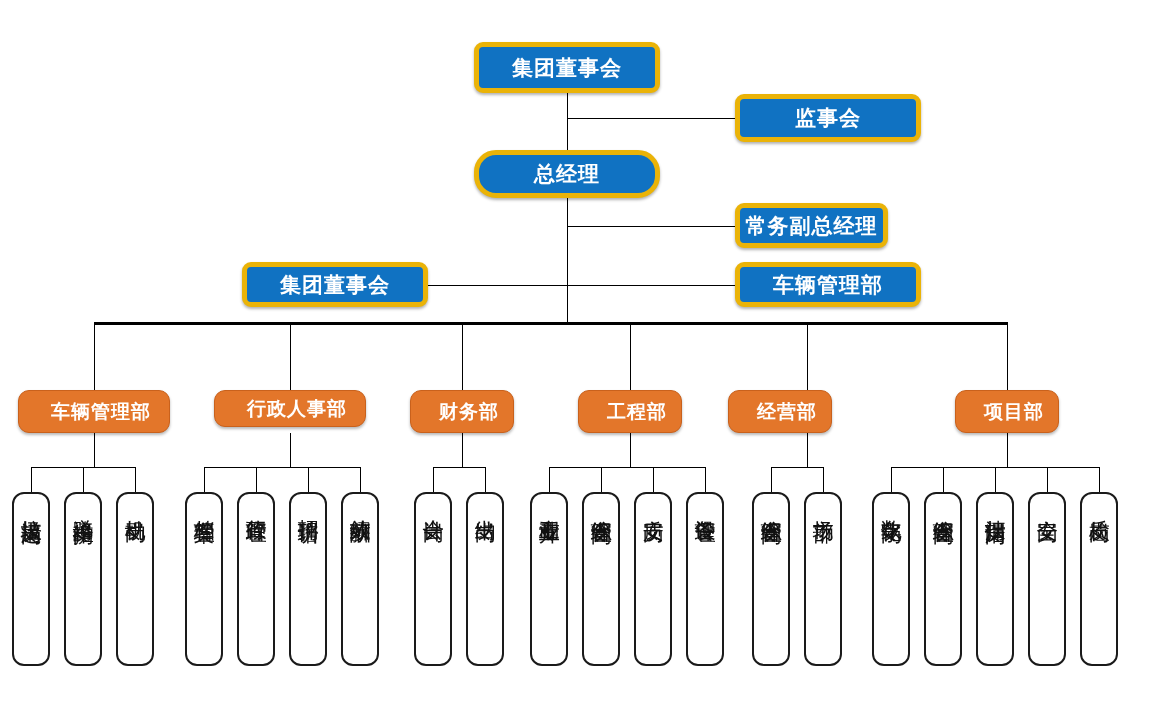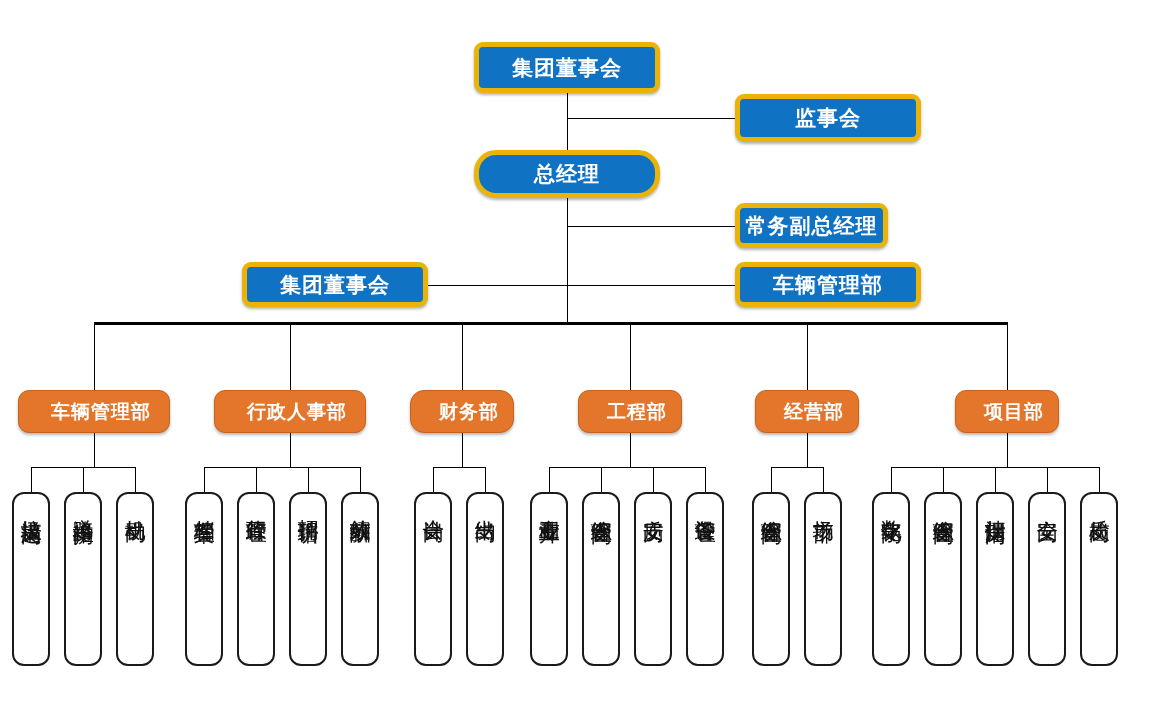--- a/index.html
+++ b/index.html
@@ -133,30 +133,30 @@
       <div class="line v" style="left: 891px; top: 467px; height: 25px;"></div>
       <div class="line v" style="left: 943px; top: 467px; height: 25px;"></div>
       <div class="line v" style="left: 995px; top: 467px; height: 25px;"></div>
       <div class="line v" style="left: 1047px; top: 467px; height: 25px;"></div>
       <div class="line v" style="left: 1099px; top: 467px; height: 25px;"></div>
     </div>
   <div id="nodes-layer">
       <div class="node orange" style="left: 18px; top: 390px; width: 152px; height: 43px;">
         <span>车辆管理部</span>
       </div>
-      <div class="node orange" style="left: 214px; top: 390px; width: 152px; height: 43px;">
+      <div class="node orange" style="left: 214px; top: 390px; width: 152px; height: 37px;">
         <span>行政人事部</span>
       </div>
-      <div class="node orange" style="left: 410px; top: 390px; width: 104px; height: 43px; border-radius: 14px;">
+      <div class="node orange" style="left: 410px; top: 390px; width: 104px; height: 43px;">
         <span>财务部</span>
       </div>
       <div class="node orange" style="left: 578px; top: 390px; width: 104px; height: 43px;">
         <span>工程部</span>
       </div>
-      <div class="node orange" style="left: 755px; top: 390px; width: 104px; height: 43px;">
+      <div class="node orange" style="left: 728px; top: 390px; width: 104px; height: 43px;">
         <span>经营部</span>
       </div>
       <div class="node orange" style="left: 955px; top: 390px; width: 104px; height: 43px;">
         <span>项目部</span>
       </div>
       <div class="leaf" style="left: 12px; top: 492px; width: 38px; height: 174px;">
         <span class="vtext">垃圾清运岗</span>
       </div>
       <div class="leaf" style="left: 64px; top: 492px; width: 38px; height: 174px;">
         <span class="vtext">道路维护岗</span>

